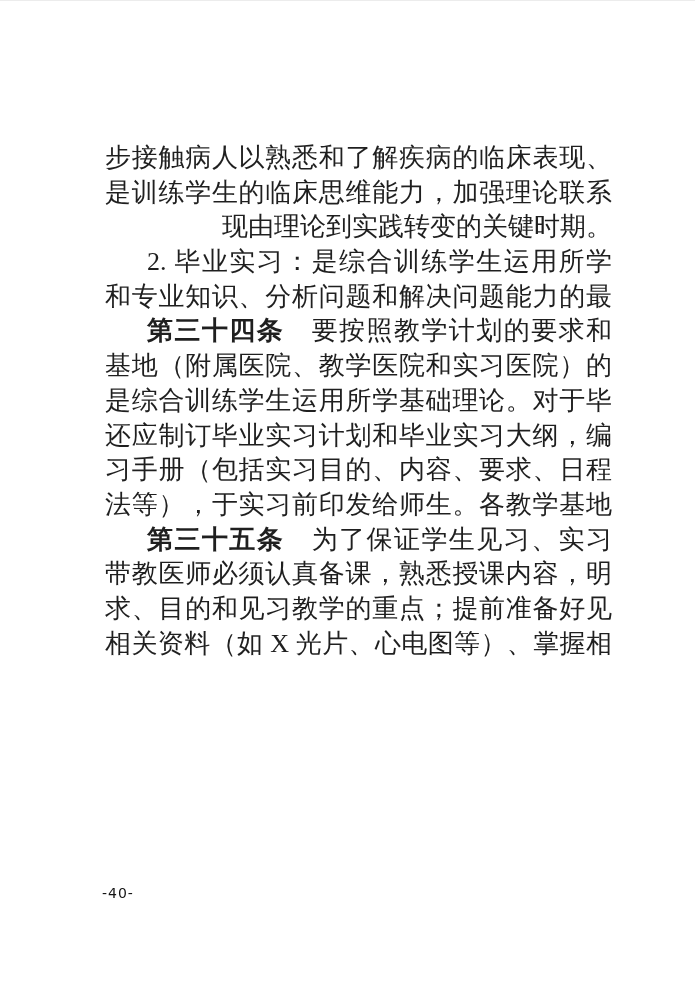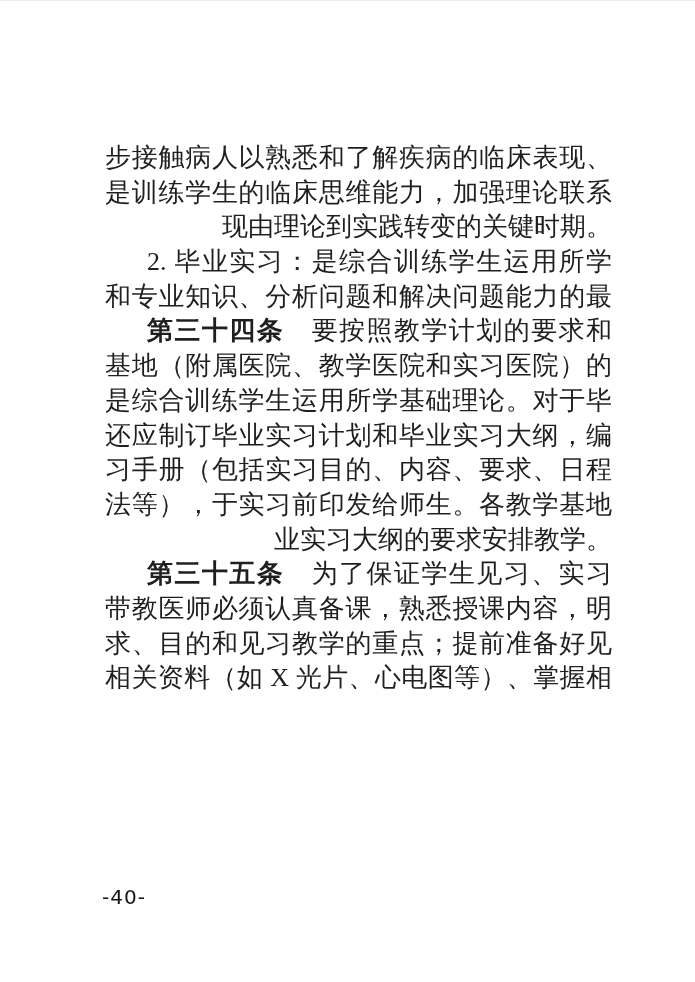--- a/index.html
+++ b/index.html
@@ -42,41 +42,40 @@
     text-indent: 42px;
   }
   .seg-bold {
     font-weight: 700;
   }
   .page-number {
     position: absolute;
     left: 102px;
     top: 884px;
     font-family: "DejaVu Sans", "Liberation Sans", sans-serif;
-    font-size: 20px;
+    font-size: 14px;
     letter-spacing: 1px;
     color: #141414;
   }
 </style>
 </head>
 <body>
 
 <div class="page">
   <div class="document-body">
       <div class="line fill"><span class="seg-normal">步接触病人以熟悉和了解疾病的临床表现、诊疗常规，</span></div>
       <div class="line fill"><span class="seg-normal">是训练学生的临床思维能力，加强理论联系实际，实</span></div>
       <div class="line plain"><span class="seg-normal">现由理论到实践转变的关键时期。</span></div>
       <div class="line fill indent"><span class="seg-normal">2. 毕业实习：是综合训练学生运用所学基础理论</span></div>
       <div class="line fill"><span class="seg-normal">和专业知识、分析问题和解决问题能力的最后环节，</span></div>
       <div class="line fill indent"><span class="seg-bold">第三十四条</span><span class="seg-normal">　要按照教学计划的要求和实践教学</span></div>
       <div class="line fill"><span class="seg-normal">基地（附属医院、教学医院和实习医院）的具体情况，</span></div>
       <div class="line fill"><span class="seg-normal">是综合训练学生运用所学基础理论。对于毕业实习，</span></div>
       <div class="line fill"><span class="seg-normal">还应制订毕业实习计划和毕业实习大纲，编制毕业实</span></div>
       <div class="line fill"><span class="seg-normal">习手册（包括实习目的、内容、要求、日程和考核办</span></div>
       <div class="line fill"><span class="seg-normal">法等），于实习前印发给师生。各教学基地应严格按毕</span></div>
-      <div class="line plain"><span class="seg-normal">业实习大纲的要求安排教学。</span></div>
       <div class="line fill indent"><span class="seg-bold">第三十五条</span><span class="seg-normal">　为了保证学生见习、实习质量，要</span></div>
       <div class="line fill"><span class="seg-normal">带教医师必须认真备课，熟悉授课内容，明确见习要</span></div>
       <div class="line fill"><span class="seg-normal">求、目的和见习教学的重点；提前准备好见习病例和</span></div>
       <div class="line fill"><span class="seg-normal">相关资料（如 X 光片、心电图等）、掌握相应的理论知</span></div>
     </div>
   <div class="page-number">-40-</div>
 </div>
 
 </body></html>

